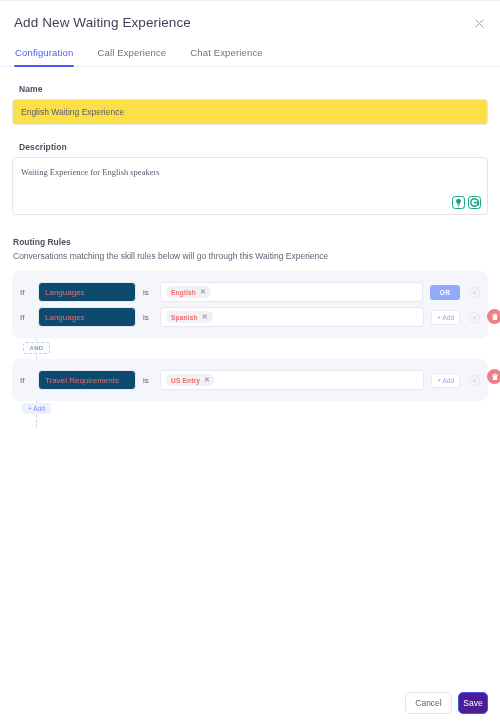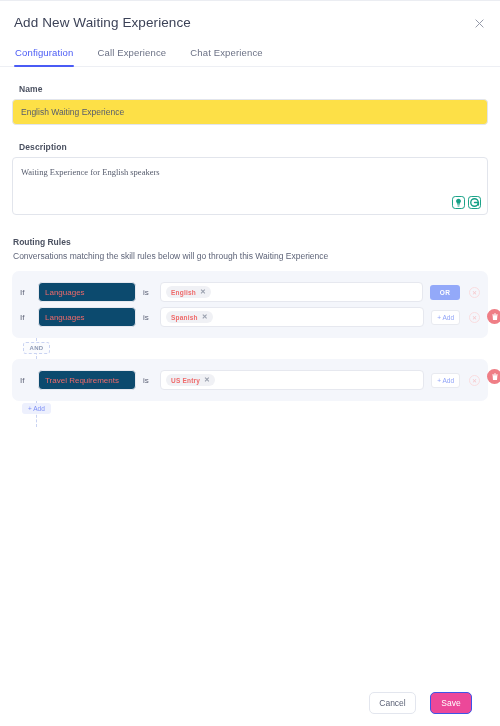--- a/index.html
+++ b/index.html
@@ -276,41 +276,41 @@
     border-radius: 3px;
     color: #7b8df5;
     font-size: 6.5px;
     cursor: pointer;
     white-space: nowrap;
   }
 
   
   .footer {
     position: absolute;
-    right: 28px; bottom: 12px;
-    display: flex;
-    gap: 14px;
+    right: 12px; bottom: 12px;
+    display: flex;
+    gap: 6px;
   }
   .btn {
     font-size: 8.5px;
     border-radius: 5px;
     height: 22px;
     display: flex; align-items: center; justify-content: center;
     cursor: pointer;
     font-family: "Liberation Sans", sans-serif;
   }
   .btn-cancel {
     width: 47px;
     background: #fff;
     border: 1px solid #e3e6ee;
     color: #5d6377;
   }
   .btn-save {
-    width: 42px;
-    background: #ec4899;
+    width: 30px;
+    background: #4c1d95;
     border: 1px solid #3d55e8;
     color: #fff;
   }
 </style>
 </head>
 <body>
 
 <div class="modal">
 
   <div class="modal-header">

